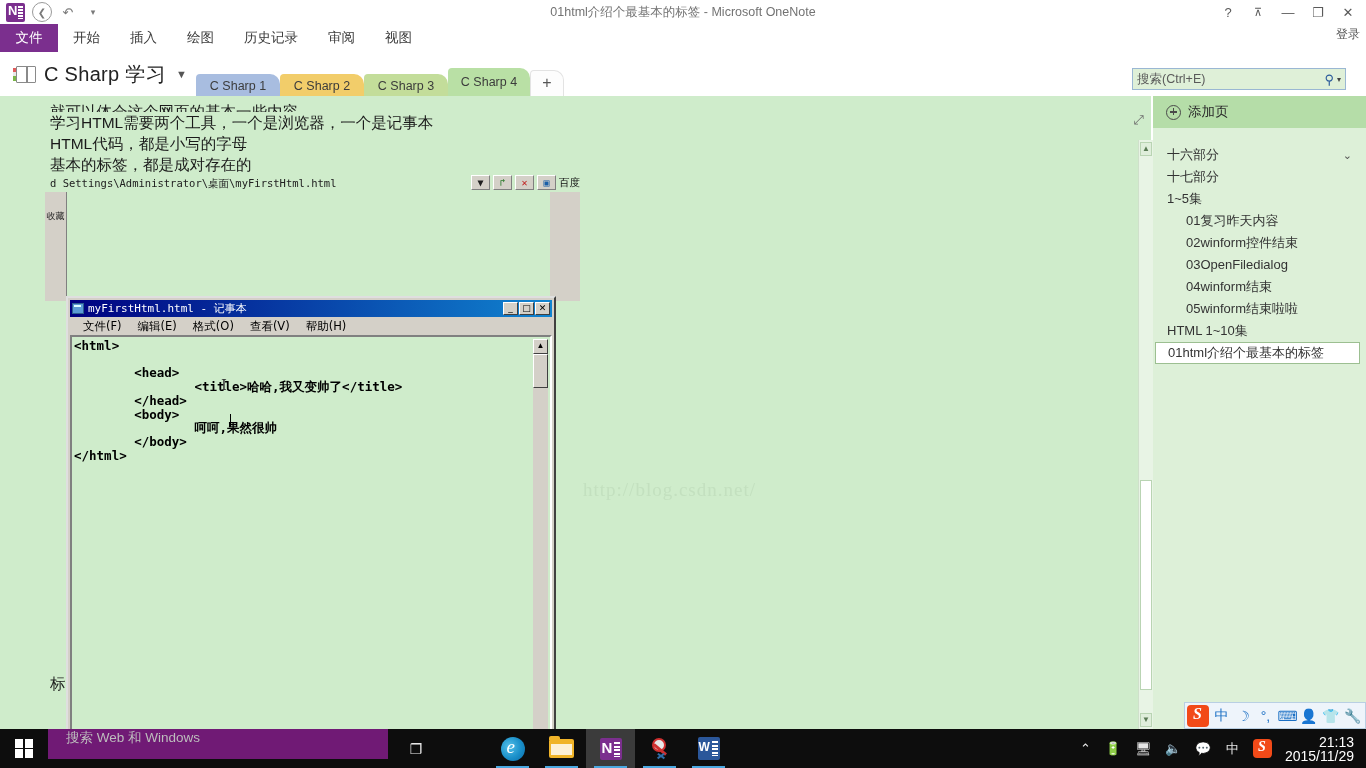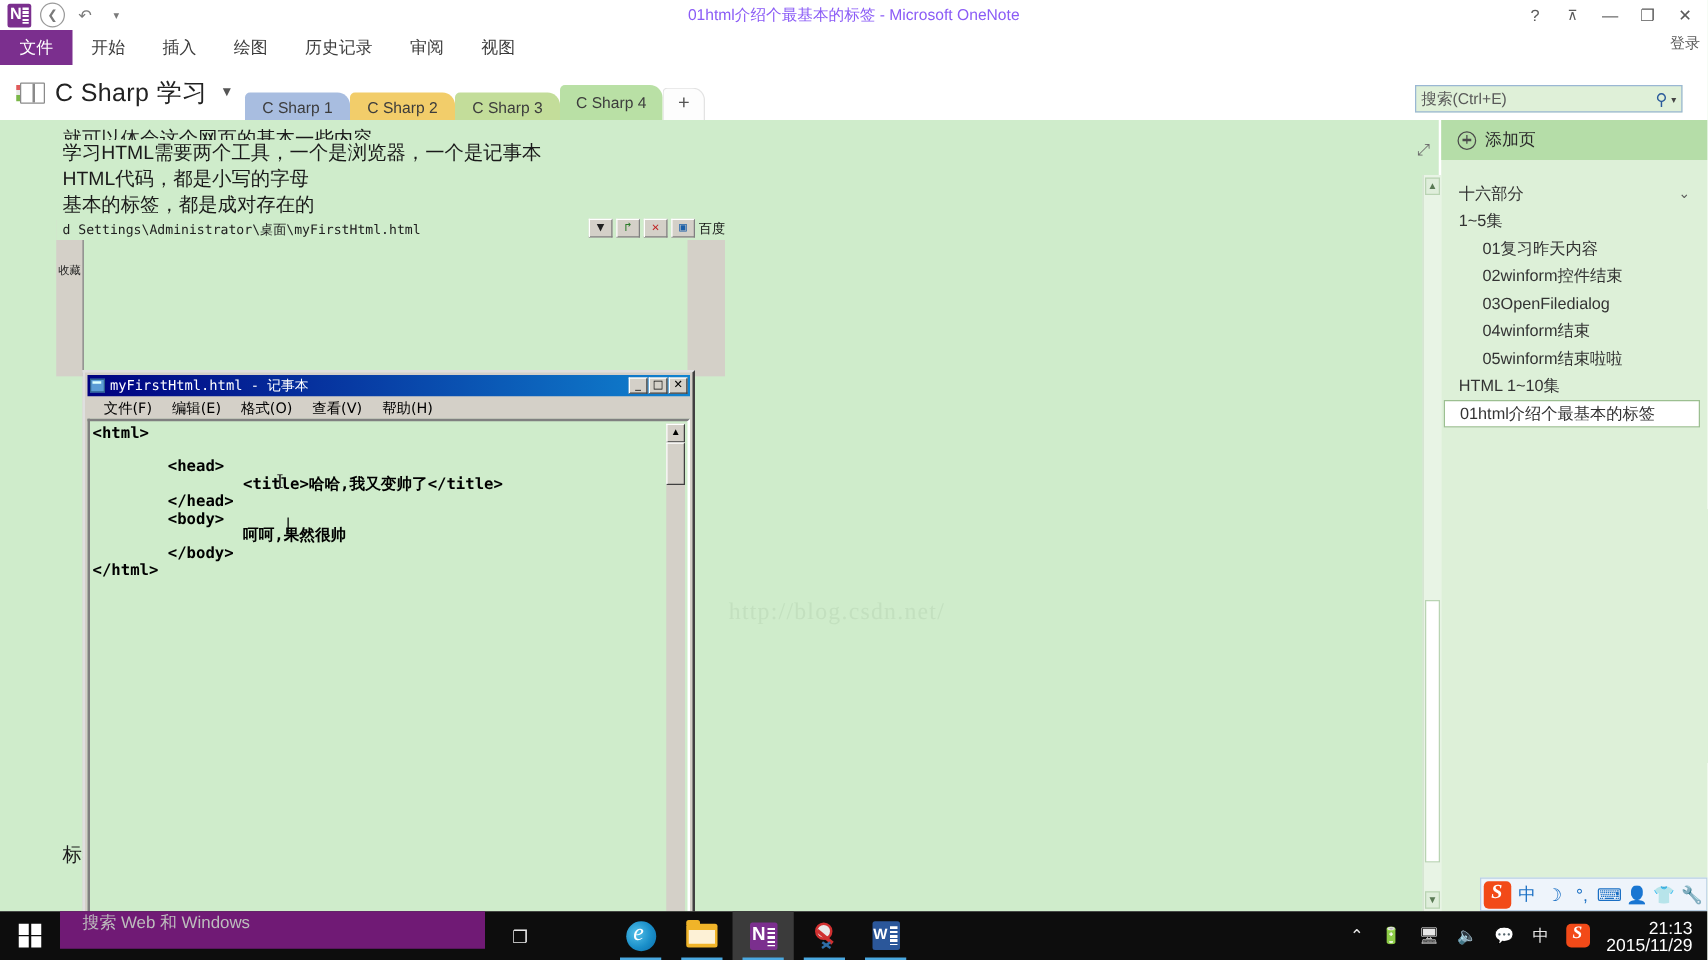--- a/index.html
+++ b/index.html
@@ -12,21 +12,21 @@
   #app { position: relative; width: 1366px; height: 768px; }
 
   
   .titlebar {
     position: absolute; left: 0; top: 0; width: 1366px; height: 24px;
     background: #ffffff;
   }
   .tb-title {
     position: absolute; left: 0; top: 0; width: 1366px; height: 24px;
     text-align: center; line-height: 24px;
-    font-size: 12.5px; color: #8b5cf6;
+    font-size: 12.5px; color: #737373;
   }
   .qat { position: absolute; left: 6px; top: 2px; height: 20px; display: flex; align-items: center; gap: 7px; }
   .onenote-logo {
     width: 19px; height: 19px; background: #7b2f8e; border-radius: 2px;
     position: relative; display: inline-block;
   }
   .onenote-logo::before {
     content: "N"; position: absolute; left: 2px; top: 0px;
     color: #fff; font-size: 13px; font-weight: bold; font-family: "Liberation Sans", sans-serif;
   }
@@ -555,20 +555,21 @@
   <div class="pagepanel">
     <div class="addpage">
       <span class="addpage-icon"></span>
       <span class="addpage-label">添加页</span>
     </div>
     <div class="pagelist">
       <div class="pageitem">
         <span>十六部分</span>
         <span class="pagecaret">⌄</span>
       </div>
+      <div class="pageitem">十七部分</div>
       <div class="pageitem">1~5集</div>
       <div class="pageitem sub">01复习昨天内容</div>
       <div class="pageitem sub">02winform控件结束</div>
       <div class="pageitem sub">03OpenFiledialog</div>
       <div class="pageitem sub">04winform结束</div>
       <div class="pageitem sub">05winform结束啦啦</div>
       <div class="pageitem">HTML 1~10集</div>
       <div class="pageitem selected">01html介绍个最基本的标签</div>
     </div>
   </div>

